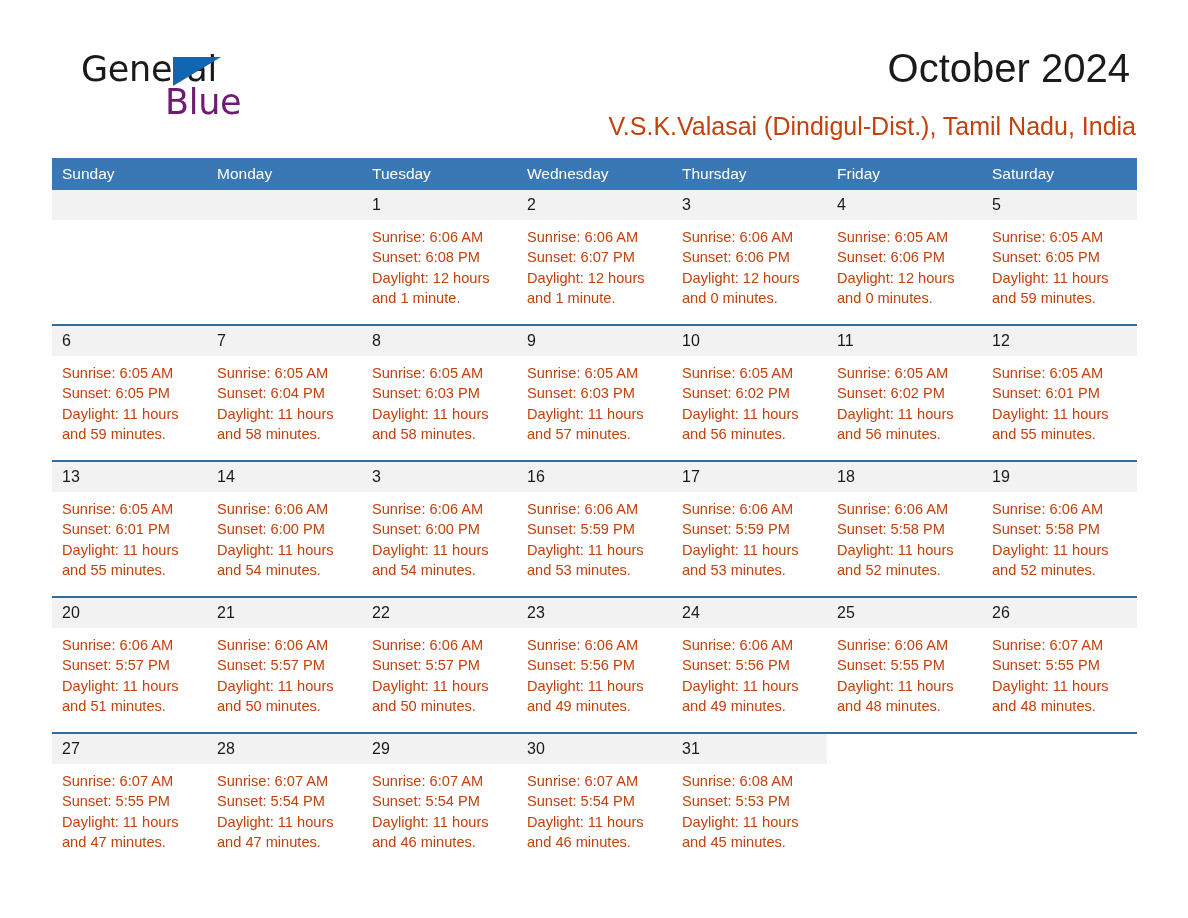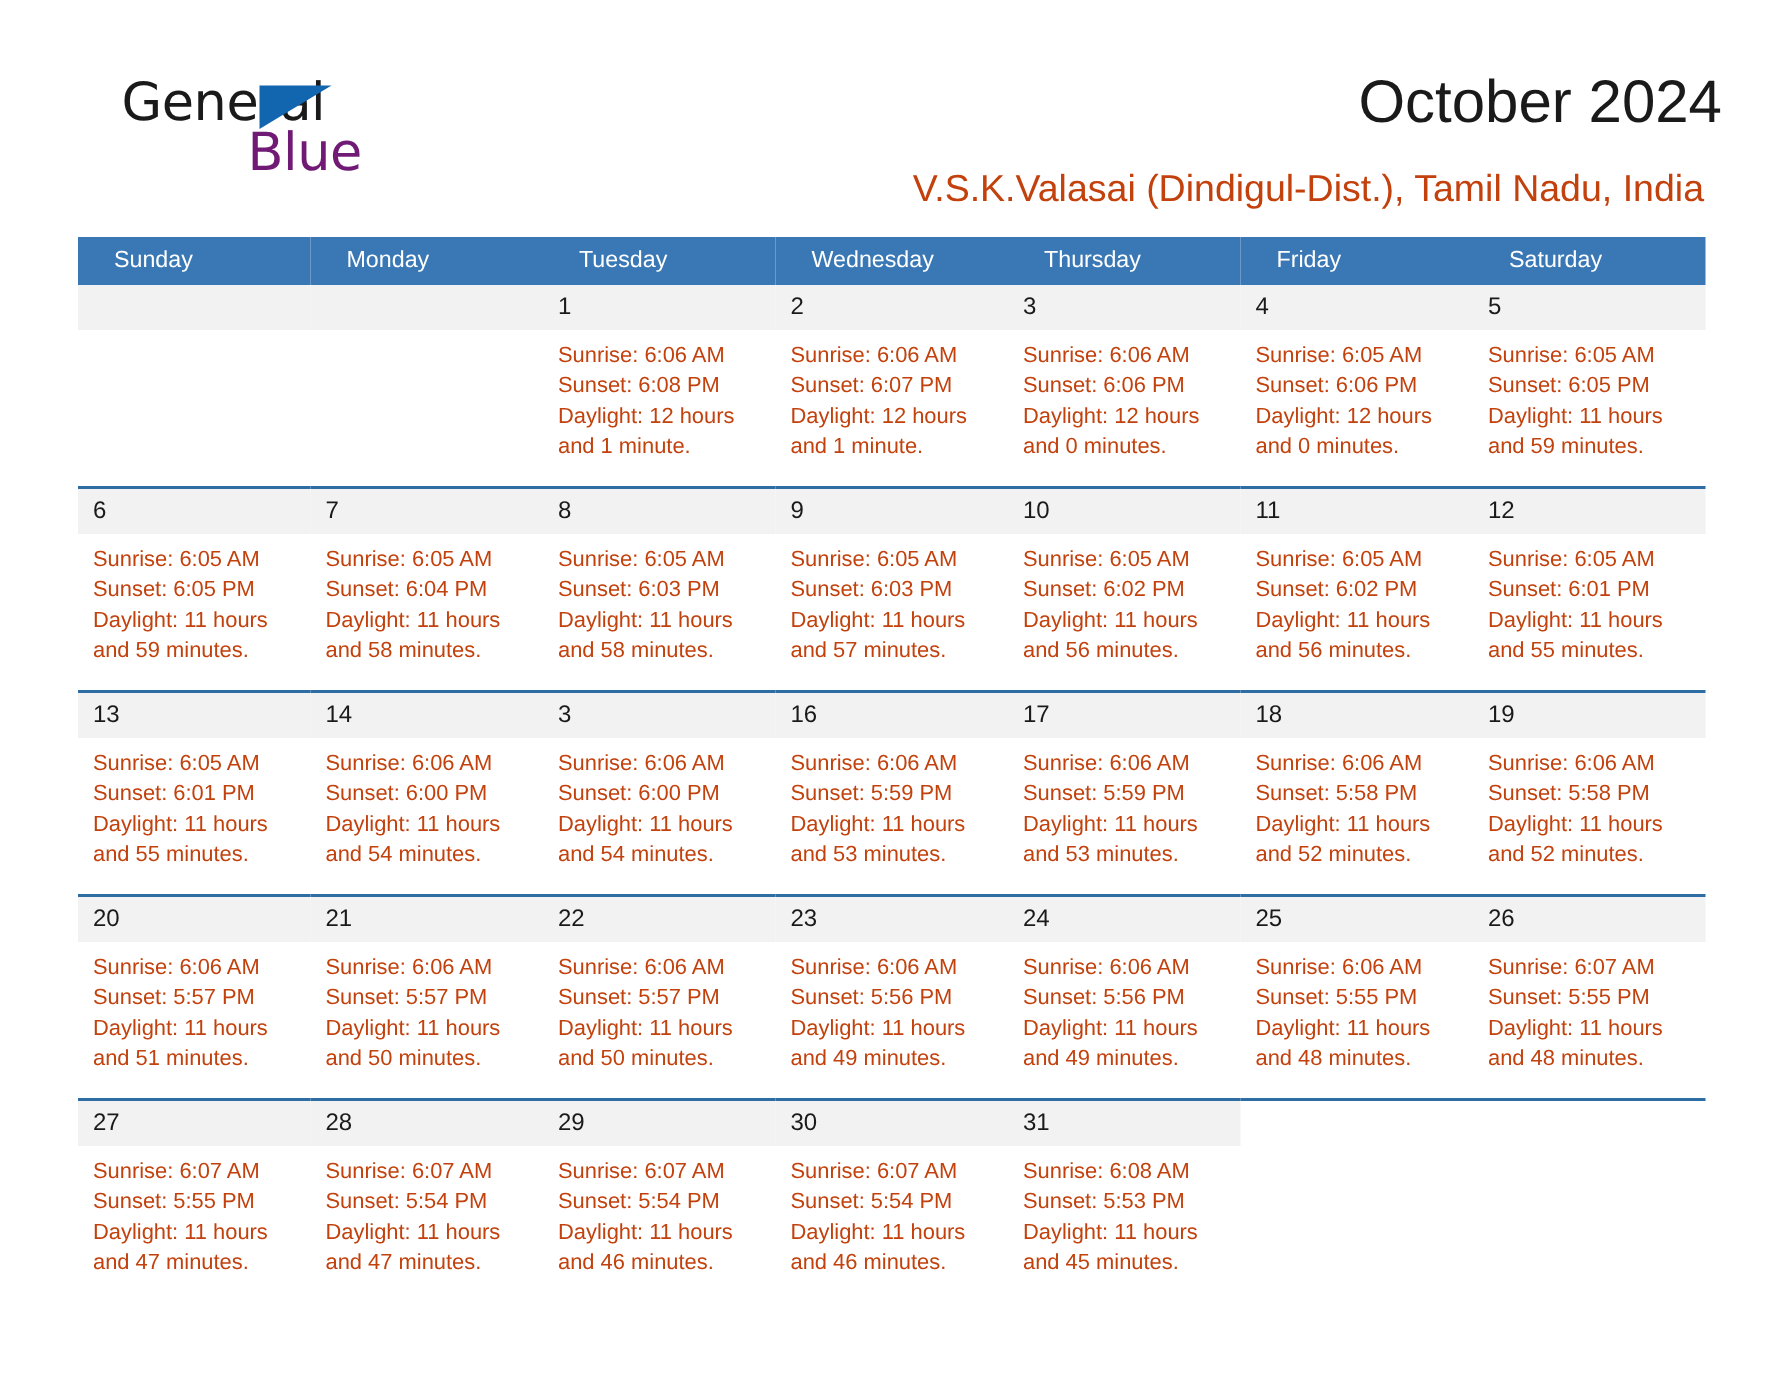--- a/index.html
+++ b/index.html
@@ -62,21 +62,21 @@
     left: 84px;
     top: 33px;
     font-size: 35px;
     letter-spacing: -0.3px;
     color: #701a75;
     font-family: "DejaVu Sans", sans-serif;
     font-weight: 400;
   }
   .title {
     position: absolute;
-    right: 40px;
+    right: 58px;
     top: 46px;
     font-size: 40px;
     font-weight: 400;
     color: #1a1a1a;
     text-align: right;
     letter-spacing: 0px;
   }
   .subtitle {
     position: absolute;
     right: 52px;
@@ -95,21 +95,21 @@
     width: 1085px;
     border-collapse: collapse;
     table-layout: fixed;
   }
   .calendar th {
     background: #3a78b5;
     color: #ffffff;
     font-size: 15.5px;
     font-weight: 400;
     text-align: left;
-    padding: 7px 0 7px 24px;
+    padding: 7px 0 7px 10px;
     height: 17px;
     vertical-align: middle;
     border: none;
   }
   .calendar td {
     vertical-align: top;
     padding: 0;
     border: none;
     width: 155px;
   }

